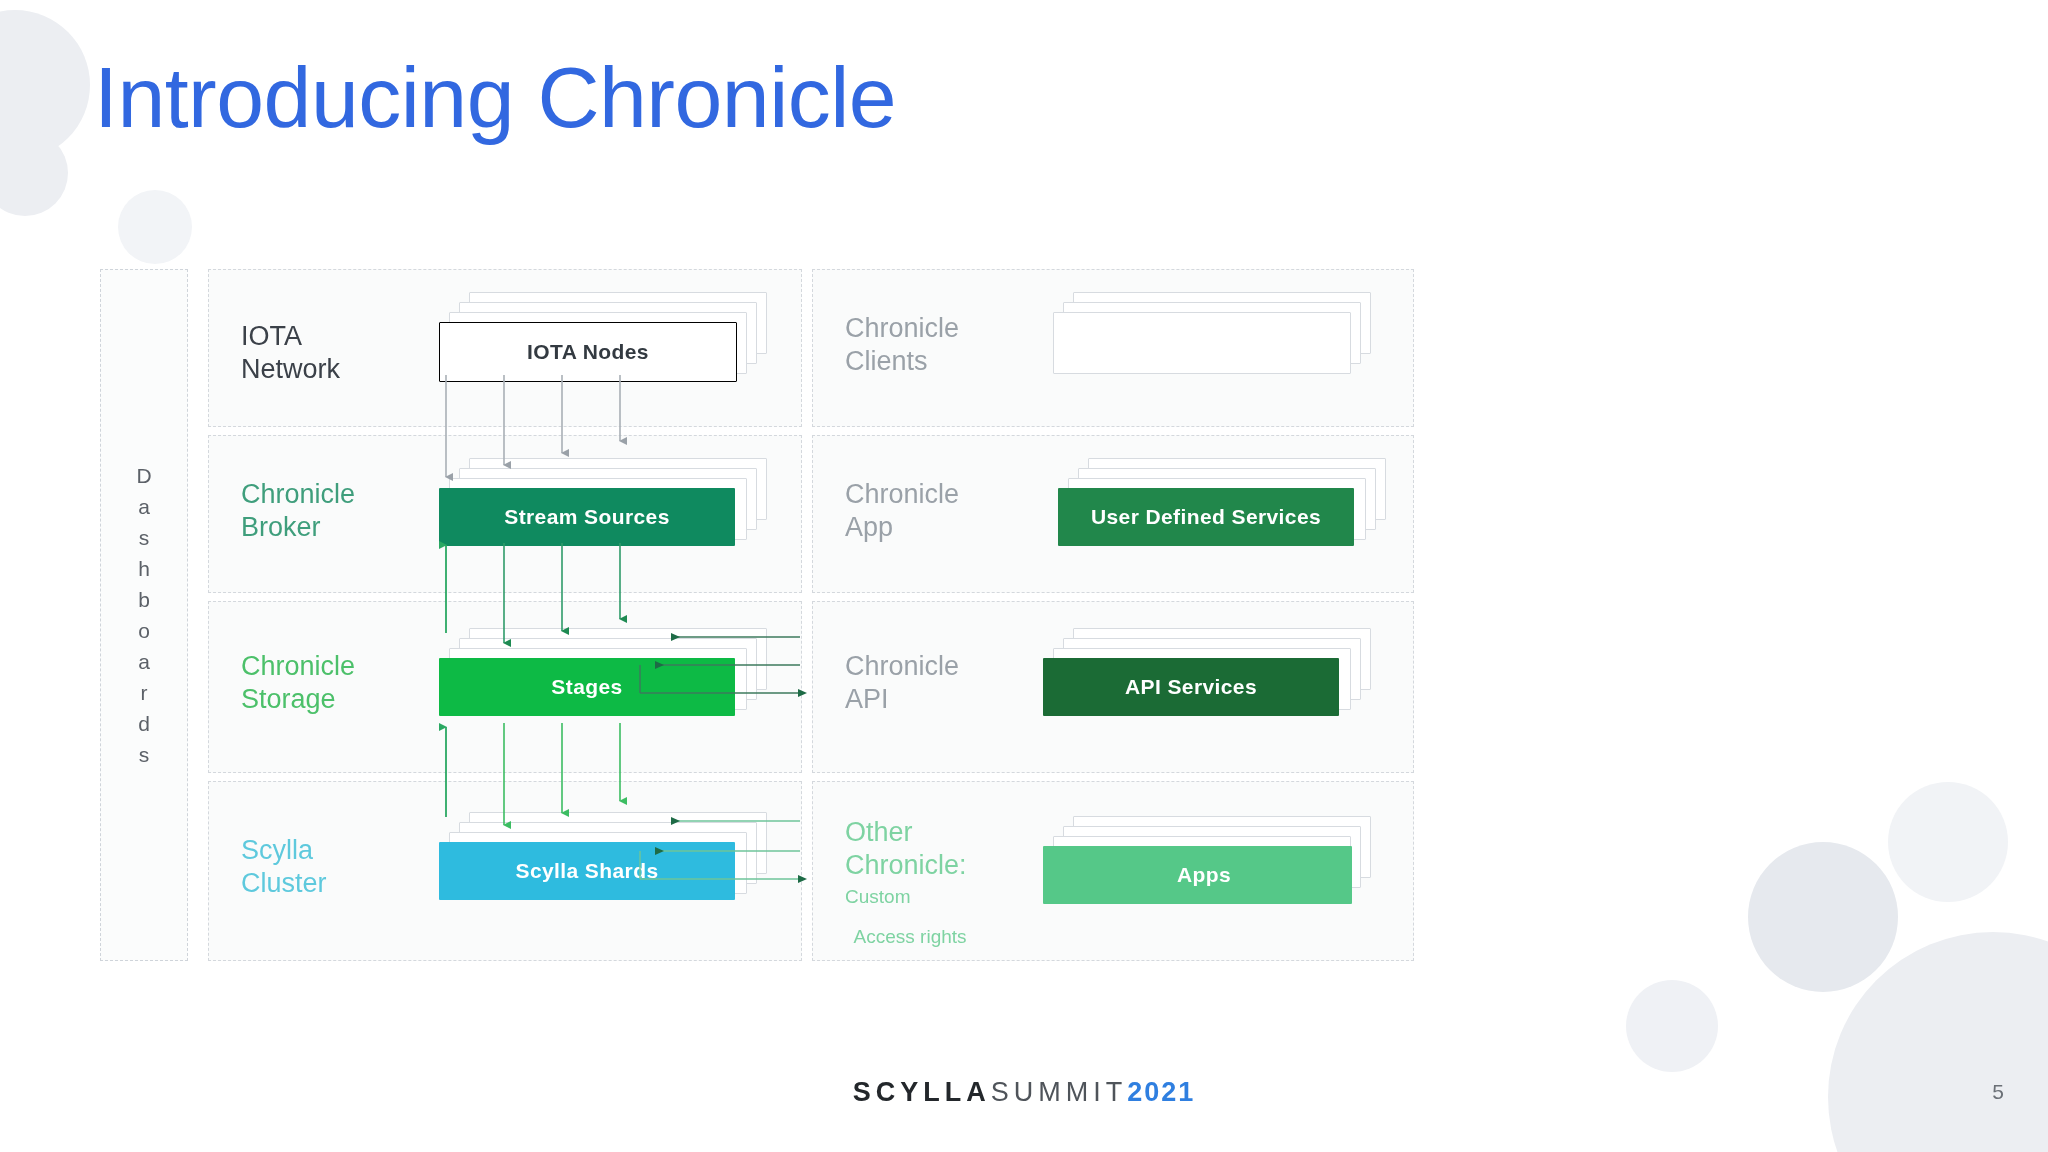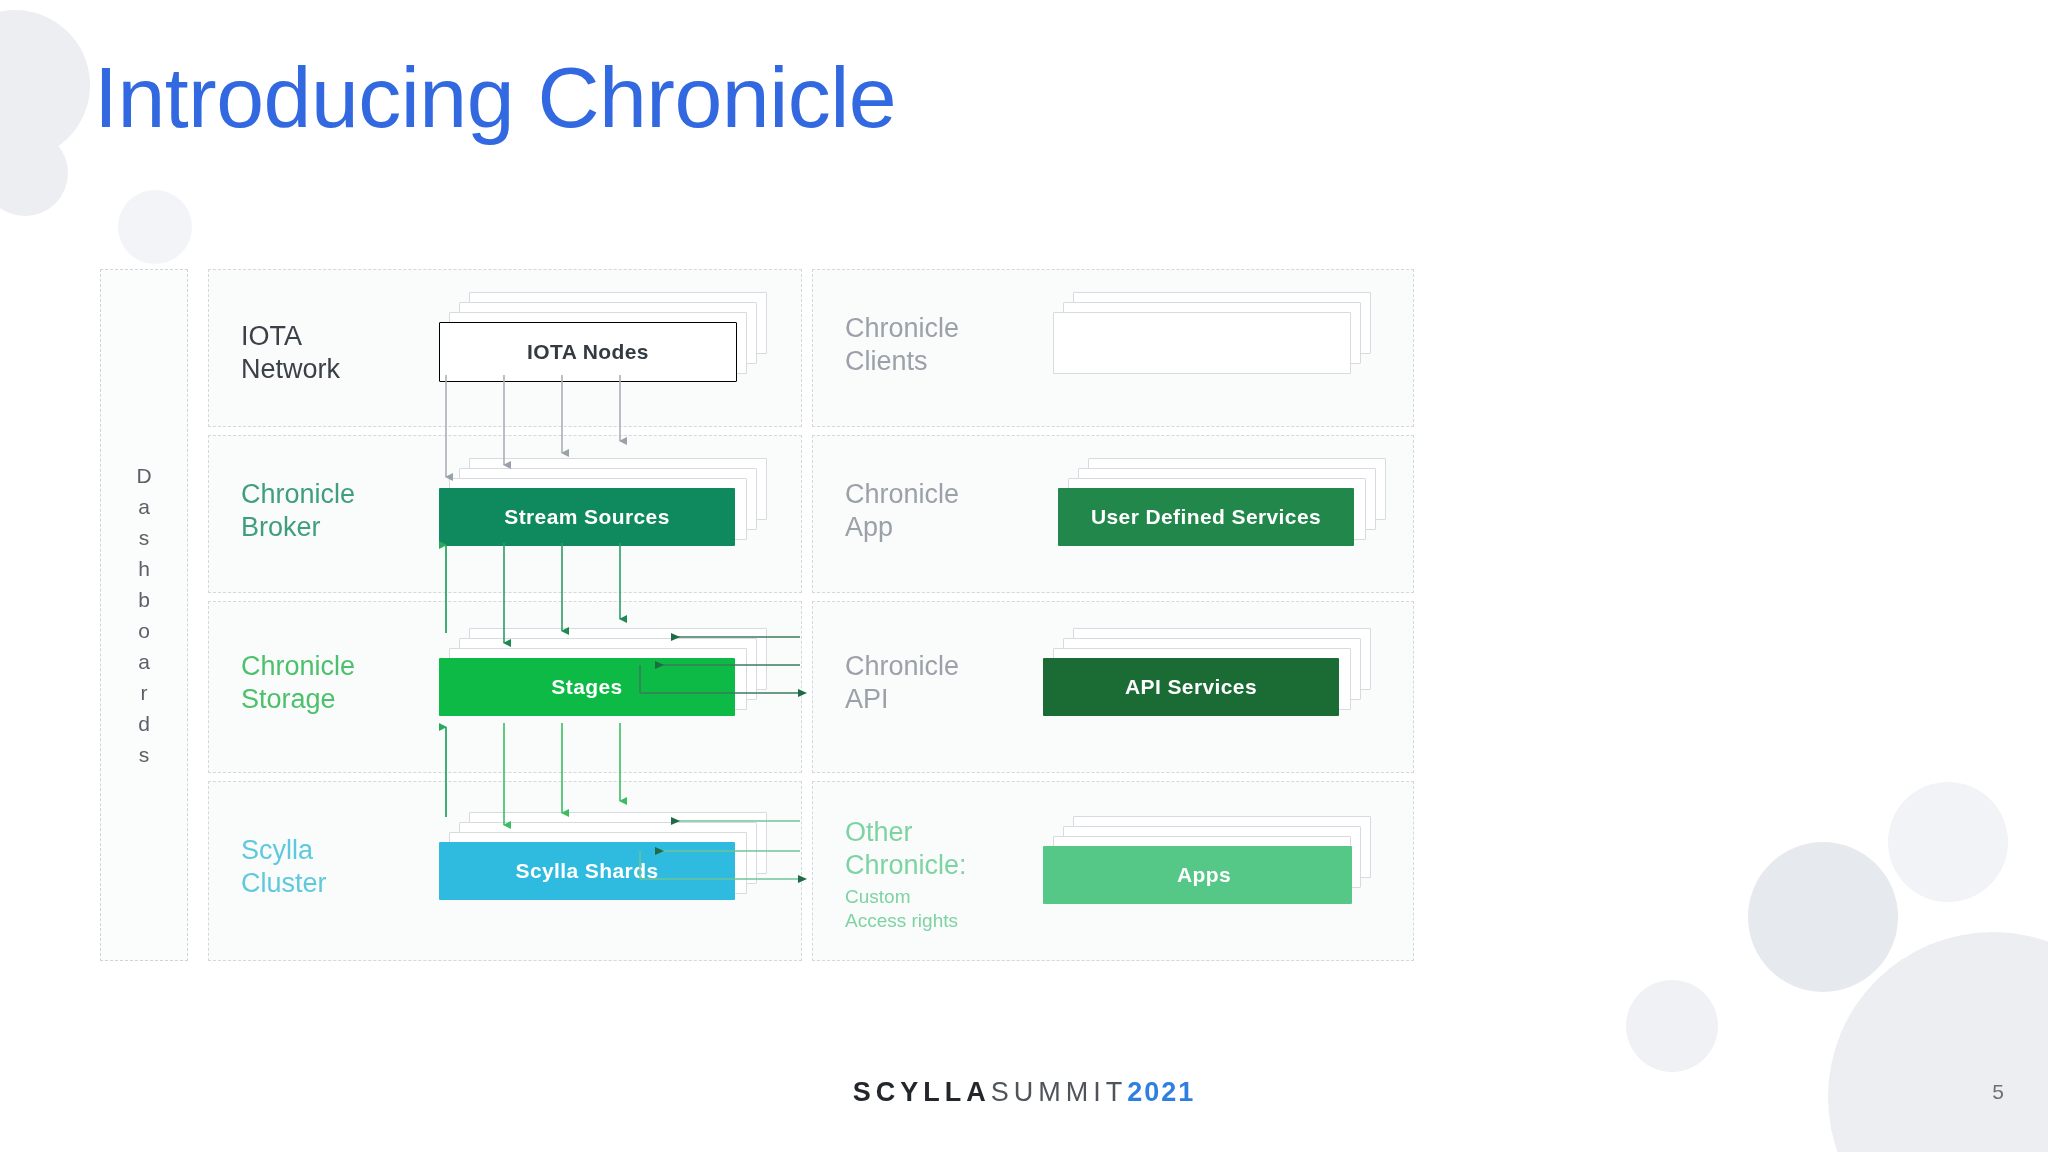--- a/index.html
+++ b/index.html
@@ -201,21 +201,21 @@
       <div class="sh sh3"></div>
       <div class="front" style="background:#2ebbdf;">Scylla Shards</div>
     </div>
   </div>
 
   <div class="panel panel-right r4">
     <div class="row-label" style="left:32px;top:34px;color:#7ed3a2;">
       <span>Other</span><br>
       <span>Chronicle:</span>
       <span class="sub-label">Custom</span>
-      <span class="sub-label" style="margin-top:0;">Access rights</span>
+      <span class="sub-label" style="margin-top:16px;text-align:right;">Access rights</span>
     </div>
     <div class="stack" style="left:230px;top:34px;">
       <div class="sh sh1"></div>
       <div class="sh sh2"></div>
       <div class="sh sh3"></div>
       <div class="front" style="background:#55c888;padding-left:13px;">Apps</div>
     </div>
   </div>
 
   <svg id="wires" viewBox="0 0 1320 700">

